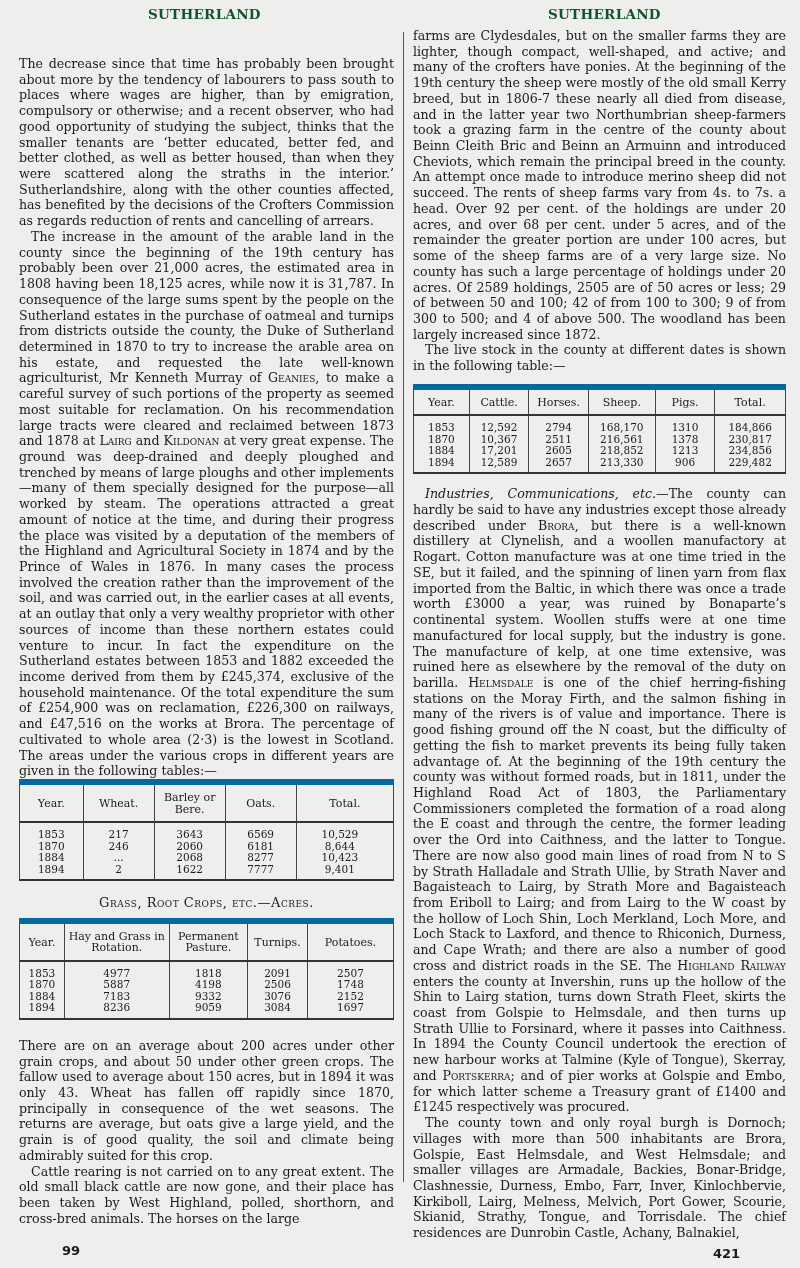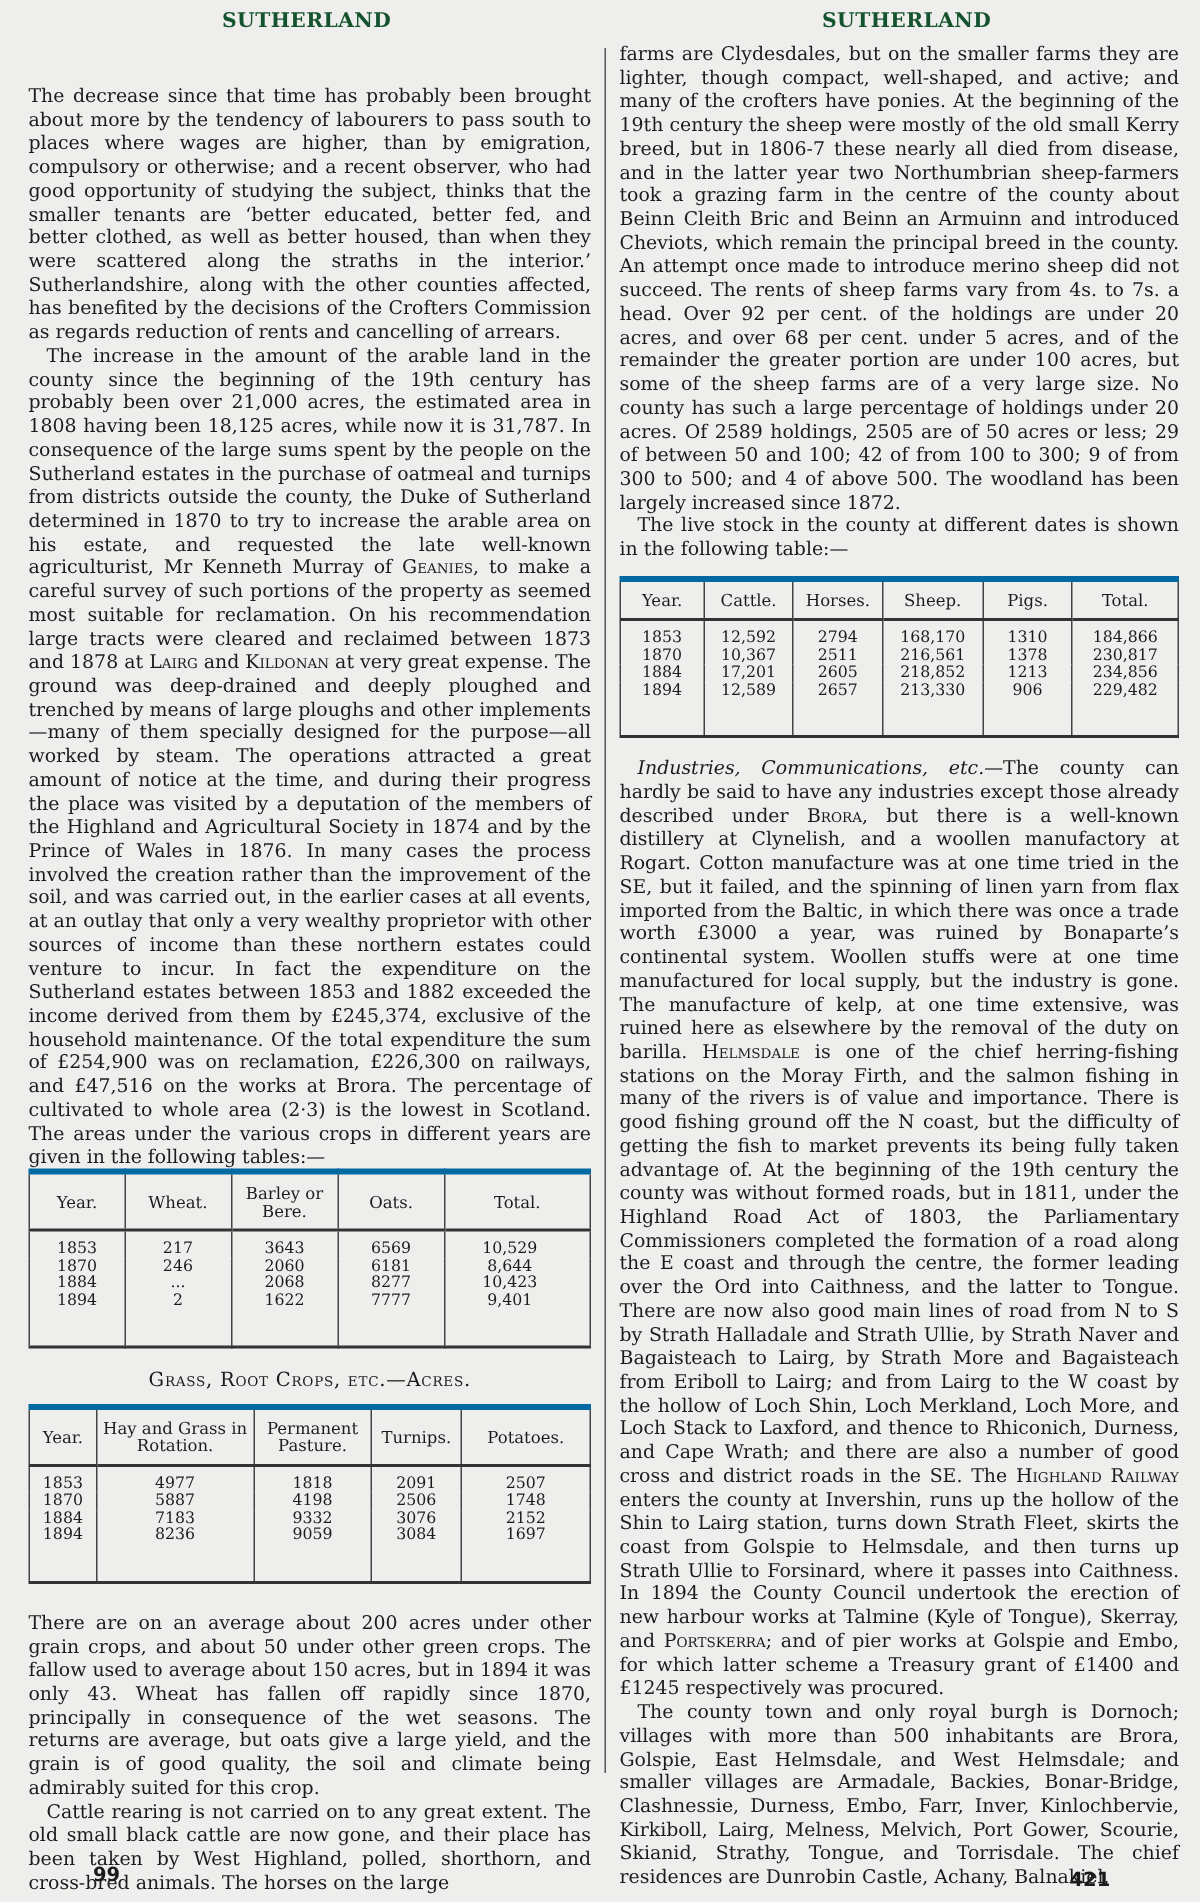--- a/index.html
+++ b/index.html
@@ -31,35 +31,35 @@
   p.indent { text-indent:12px; }
   .sc { font-variant:small-caps; }
   .it { font-style:italic; }
   .tbl-title {
     text-align:center; font-variant:small-caps; font-size:13px;
     margin:14px 0 7px 0; letter-spacing:0.5px;
   }
   table.data {
     border-collapse:collapse; width:100%;
     font-size:10.5px; line-height:11.5px;
-    border-top:4px solid #0369a1; border-bottom:2px solid #333;
+    border-top:6px solid #0369a1; border-bottom:2px solid #333;
   }
   table.data th {
     font-weight:normal; text-align:center; padding:7px 2px 6px 2px;
     border-left:1px solid #444; border-bottom:2px solid #333;
     vertical-align:middle; font-size:11px;
   }
   table.data th:first-child, table.data td:first-child { border-left:1px solid #444; }
   table.data th:last-child, table.data td:last-child { border-right:1px solid #444; }
   table.data td {
     border-left:1px solid #444; text-align:center; padding:0 4px;
     vertical-align:top;
   }
   table.data tr.first td { padding-top:6px; }
-  table.data tr.last td { padding-bottom:24px; }
+  table.data tr.last td { padding-bottom:4px; }
   .num-r { text-align:center; padding-right:14px !important; }
   .page-num {
     position:absolute; font-weight:bold; font-size:13px;
     font-family:"DejaVu Sans",sans-serif;
   }
   #pn-left { left:62px; top:1243px; }
   #pn-right { left:713px; top:1246px; }
 </style>
 </head>
 <body>

